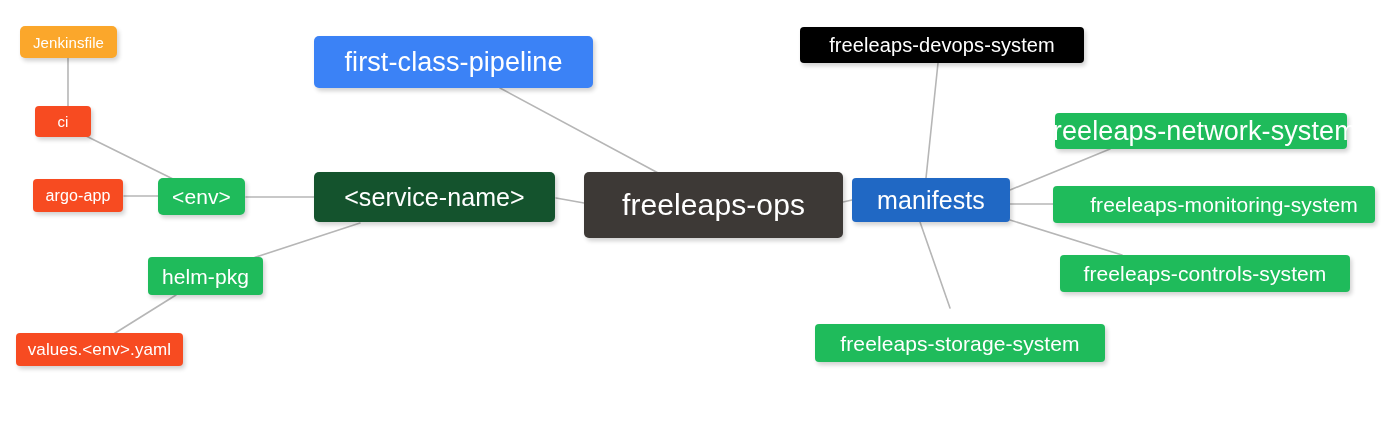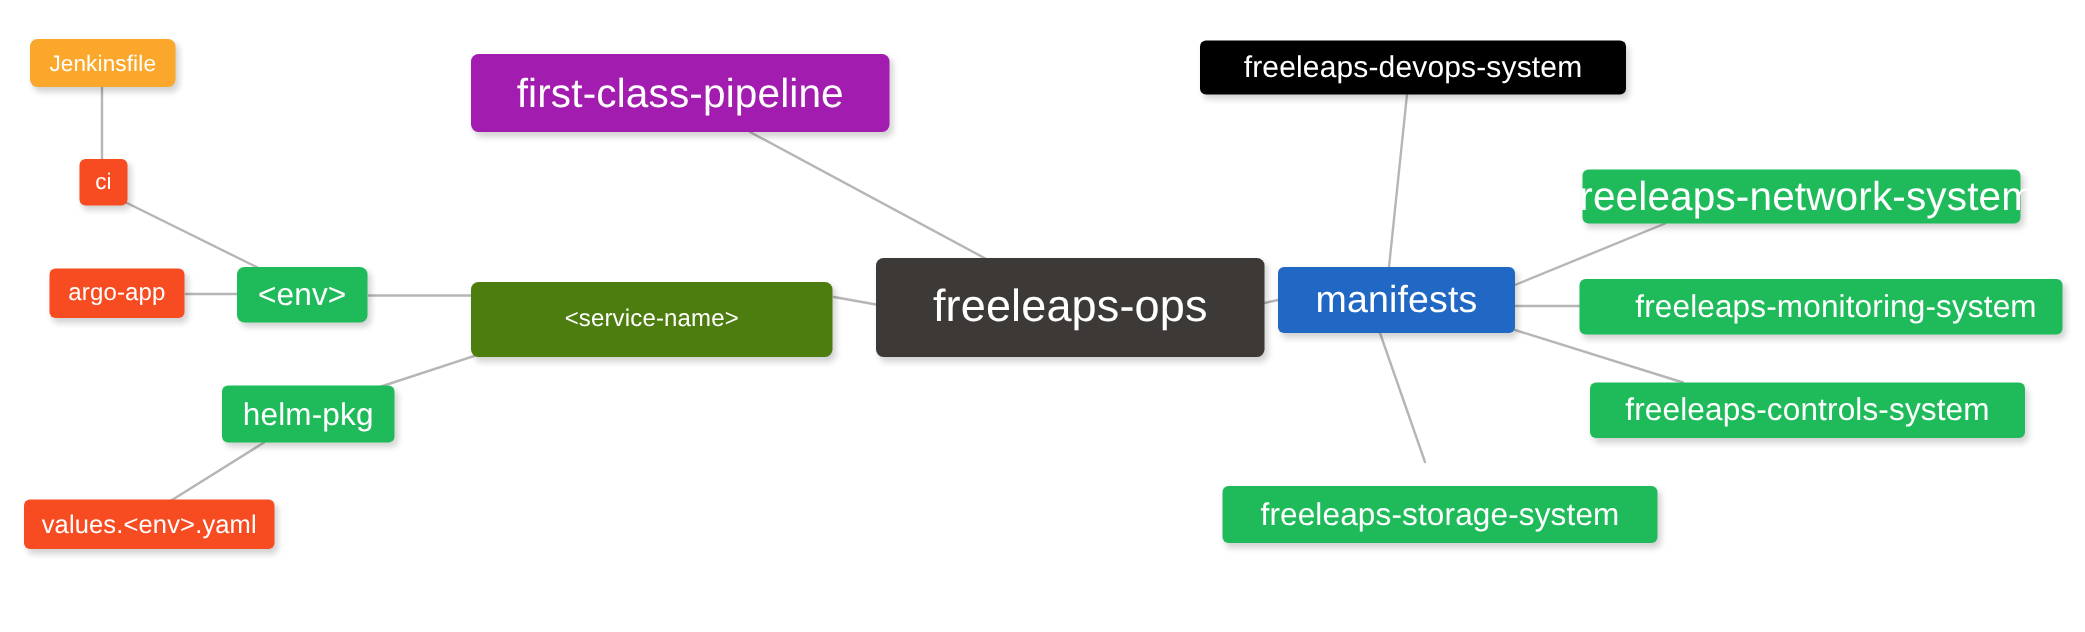--- a/index.html
+++ b/index.html
@@ -63,39 +63,39 @@
       <line x1="926" y1="178" x2="938" y2="63" stroke="#b6b6b6" stroke-width="1.6" stroke-linecap="round"></line>
       <line x1="1010" y1="190" x2="1110" y2="149" stroke="#b6b6b6" stroke-width="1.6" stroke-linecap="round"></line>
       <line x1="1010" y1="204" x2="1053" y2="204" stroke="#b6b6b6" stroke-width="1.6" stroke-linecap="round"></line>
       <line x1="1010" y1="220" x2="1122" y2="255" stroke="#b6b6b6" stroke-width="1.6" stroke-linecap="round"></line>
       <line x1="920" y1="222" x2="950" y2="308" stroke="#b6b6b6" stroke-width="1.6" stroke-linecap="round"></line>
     </svg>
   <div id="node-layer">
       <div class="node" style="left: 584px; top: 172px; width: 259px; height: 66px; background: rgb(61, 57, 54); font-size: 30px; border-radius: 5px;">
         <span class="node-label">freeleaps-ops</span>
       </div>
-      <div class="node" style="left: 314px; top: 188px; width: 241px; height: 50px; background: #4d7c0f; font-size: 16px; border-radius: 5px;">
+      <div class="node" style="left: 314px; top: 172px; width: 241px; height: 50px; background: #14532d; font-size: 25px; border-radius: 5px;">
         <span class="node-label">&lt;service-name&gt;</span>
       </div>
-      <div class="node" style="left: 314px; top: 36px; width: 279px; height: 52px; background: #a21caf; font-size: 27px; border-radius: 5px;">
+      <div class="node" style="left: 314px; top: 36px; width: 279px; height: 52px; background: #3b82f6; font-size: 27px; border-radius: 5px;">
         <span class="node-label">first-class-pipeline</span>
       </div>
       <div class="node" style="left: 852px; top: 178px; width: 158px; height: 44px; background: rgb(32, 104, 196); font-size: 25px; border-radius: 4px;">
         <span class="node-label">manifests</span>
       </div>
       <div class="node" style="left: 158px; top: 178px; width: 87px; height: 37px; background: rgb(31, 187, 91); font-size: 21px; border-radius: 5px;">
         <span class="node-label">&lt;env&gt;</span>
       </div>
       <div class="node" style="left: 148px; top: 257px; width: 115px; height: 38px; background: rgb(31, 187, 91); font-size: 21px; border-radius: 4px;">
         <span class="node-label">helm-pkg</span>
       </div>
       <div class="node" style="left: 20px; top: 26px; width: 97px; height: 32px; background: rgb(251, 167, 43); font-size: 15px; border-radius: 5px;">
         <span class="node-label">Jenkinsfile</span>
       </div>
-      <div class="node" style="left: 53px; top: 106px; width: 32px; height: 31px; background: rgb(247, 75, 33); font-size: 15px; border-radius: 4px;">
+      <div class="node" style="left: 35px; top: 106px; width: 56px; height: 31px; background: rgb(247, 75, 33); font-size: 15px; border-radius: 4px;">
         <span class="node-label">ci</span>
       </div>
       <div class="node" style="left: 33px; top: 179px; width: 90px; height: 33px; background: rgb(247, 75, 33); font-size: 16px; border-radius: 4px;">
         <span class="node-label">argo-app</span>
       </div>
       <div class="node" style="left: 16px; top: 333px; width: 167px; height: 33px; background: rgb(247, 75, 33); font-size: 17px; border-radius: 4px;">
         <span class="node-label">values.&lt;env&gt;.yaml</span>
       </div>
       <div class="node" style="left: 800px; top: 27px; width: 284px; height: 36px; background: #000000; font-size: 20px; border-radius: 4px;">
         <span class="node-label">freeleaps-devops-system</span>

